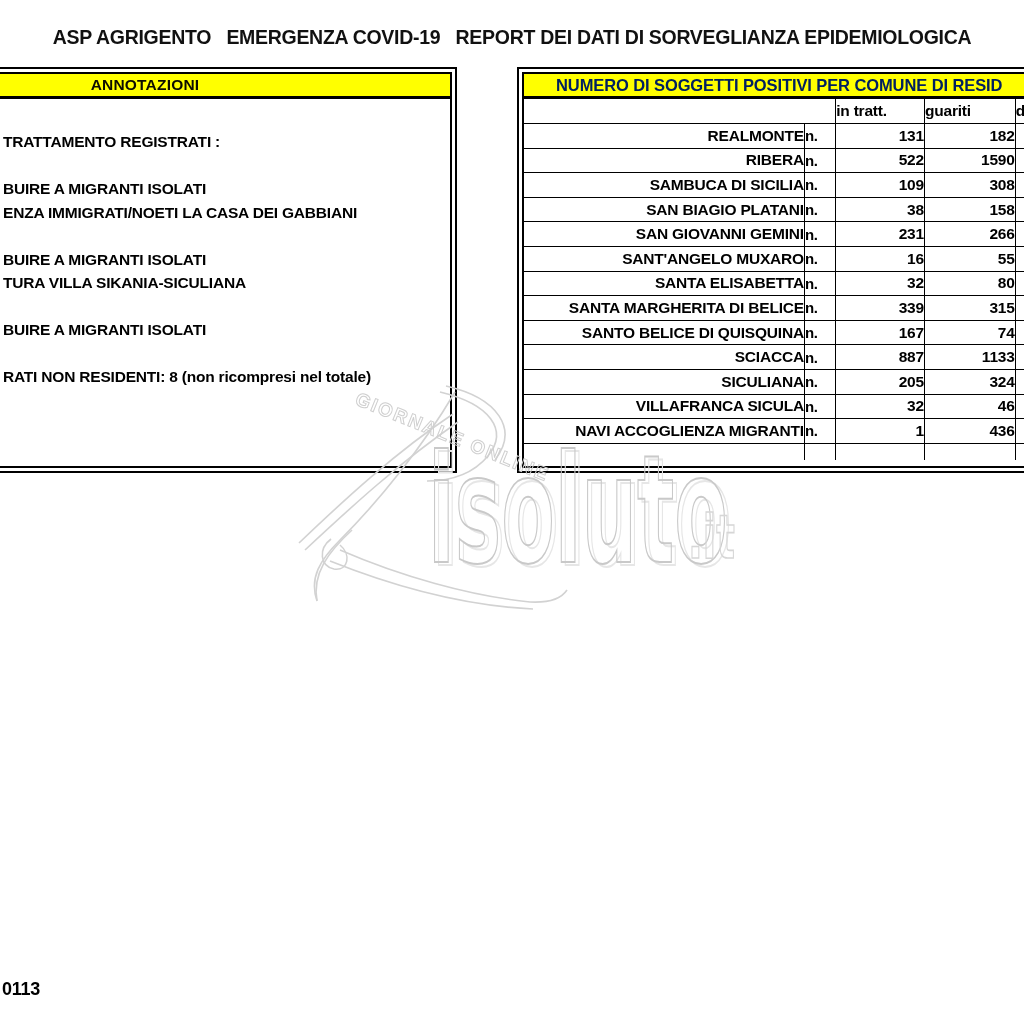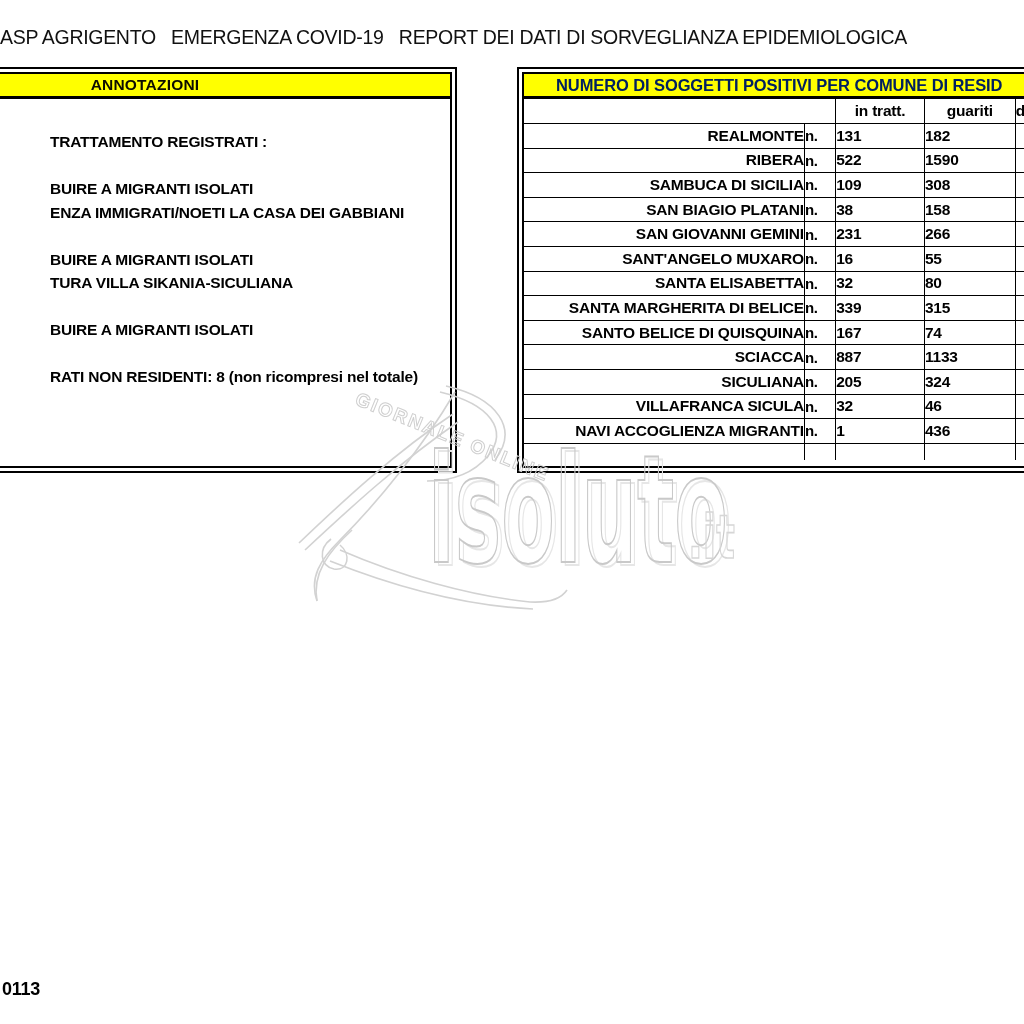--- a/index.html
+++ b/index.html
@@ -5,38 +5,38 @@
   html,body{margin:0;padding:0;}
   body{
     width:1024px;height:1024px;position:relative;overflow:hidden;
     background:#ffffff;
     font-family:"Liberation Sans",sans-serif;
     color:#000;
   }
   
   .page-title{
     position:absolute;left:0;right:0;top:26px;
-    font-weight:normal;font-size:19.5px;
+    text-align:center;font-weight:bold;font-size:19.5px;
     letter-spacing:-0.3px;white-space:pre;color:#111;
   }
   
   .panel{position:absolute;border:2px solid #000;padding:3px;background:#fff;box-sizing:border-box;}
   .panel-inner{border:2px solid #000;background:#fff;height:100%;box-sizing:border-box;overflow:hidden;}
   .yellow-header{
     background:#ffff00;border-bottom:3px solid #000;
     height:22px;line-height:22px;
     font-weight:bold;white-space:nowrap;overflow:hidden;
   }
   
   .annotations-panel{left:-167px;top:67px;width:624px;height:406px;}
   .ann-header{text-align:center;font-size:15.5px;color:#0d0d00;letter-spacing:0.2px;}
   .ann-body{padding:31px 0 0 163px;}
   .ann-line{
     height:23.5px;line-height:23.5px;
-    font-weight:bold;font-size:15.5px;letter-spacing:-0.2px;white-space:pre;margin-left:47px;
+    font-weight:bold;font-size:15.5px;letter-spacing:-0.2px;white-space:pre;
   }
   
   .table-panel{left:517px;top:67px;width:596px;height:406px;}
   .table-title{
     color:#002060;font-size:16.5px;padding-left:32px;letter-spacing:-0.1px;
   }
   table.data-table{
     border-collapse:collapse;table-layout:fixed;width:582px;
     font-weight:bold;font-size:15.5px;letter-spacing:-0.2px;
   }
@@ -48,22 +48,22 @@
   .data-table thead th{border-top:0;height:24px;}
   .data-table tbody td{height:23.6px;}
   .data-table tfoot td{height:16px;border-bottom:0;}
   .col-comune{width:278px;}
   .col-n{width:31px;}
   .col-intratt{width:88px;}
   .col-guariti{width:90px;}
   .col-cut{width:90px;}
   .cell-comune{text-align:right;padding-left:3px;}
   .cell-n{text-align:left;padding-left:4px;font-size:15px;}
-  .cell-num{text-align:left;}
-  .hdr-center{text-align:center;font-size:15.5px;}
+  .cell-num{text-align:right;}
+  .hdr-center{text-align:left;font-size:15.5px;}
   .hdr-cut{text-align:left;padding-left:8px;font-size:15.5px;}
   
   .watermark{position:absolute;left:0;top:380px;width:780px;height:260px;z-index:5;pointer-events:none;}
   
   .footer-fragment{
     position:absolute;left:2px;top:979px;
     font-weight:bold;font-size:18px;letter-spacing:-0.3px;
   }
 </style>
 </head>

